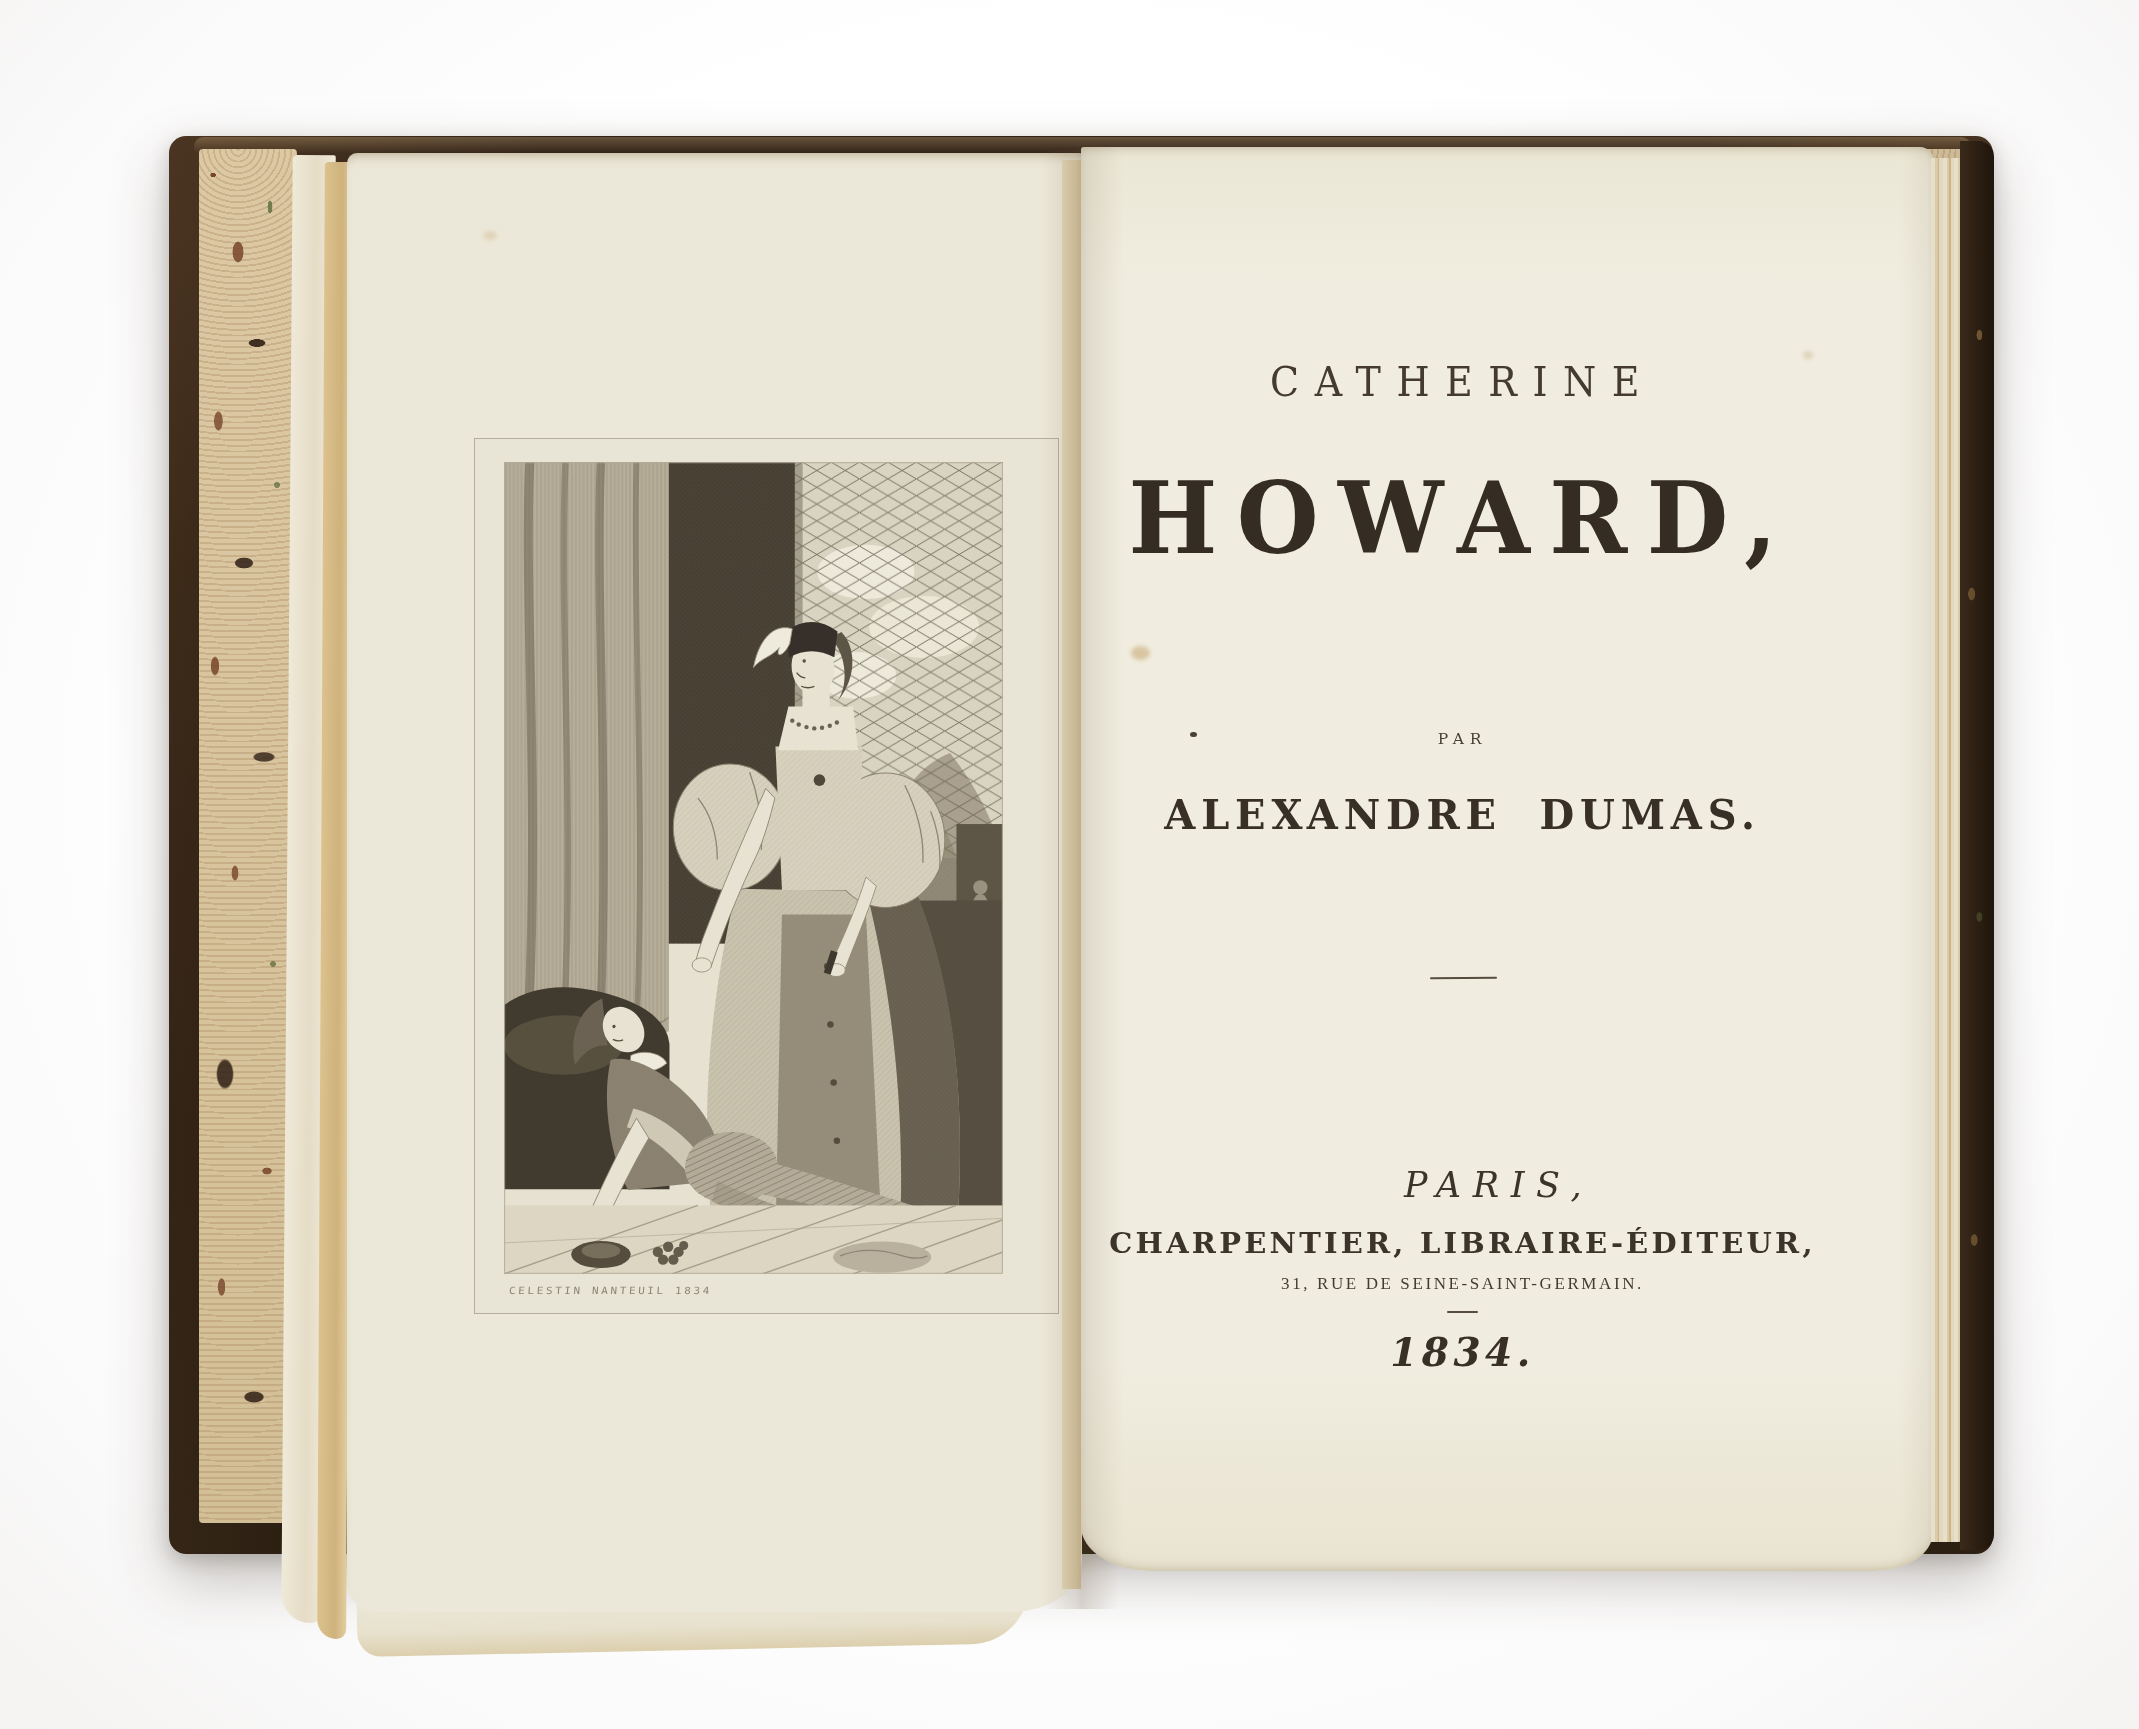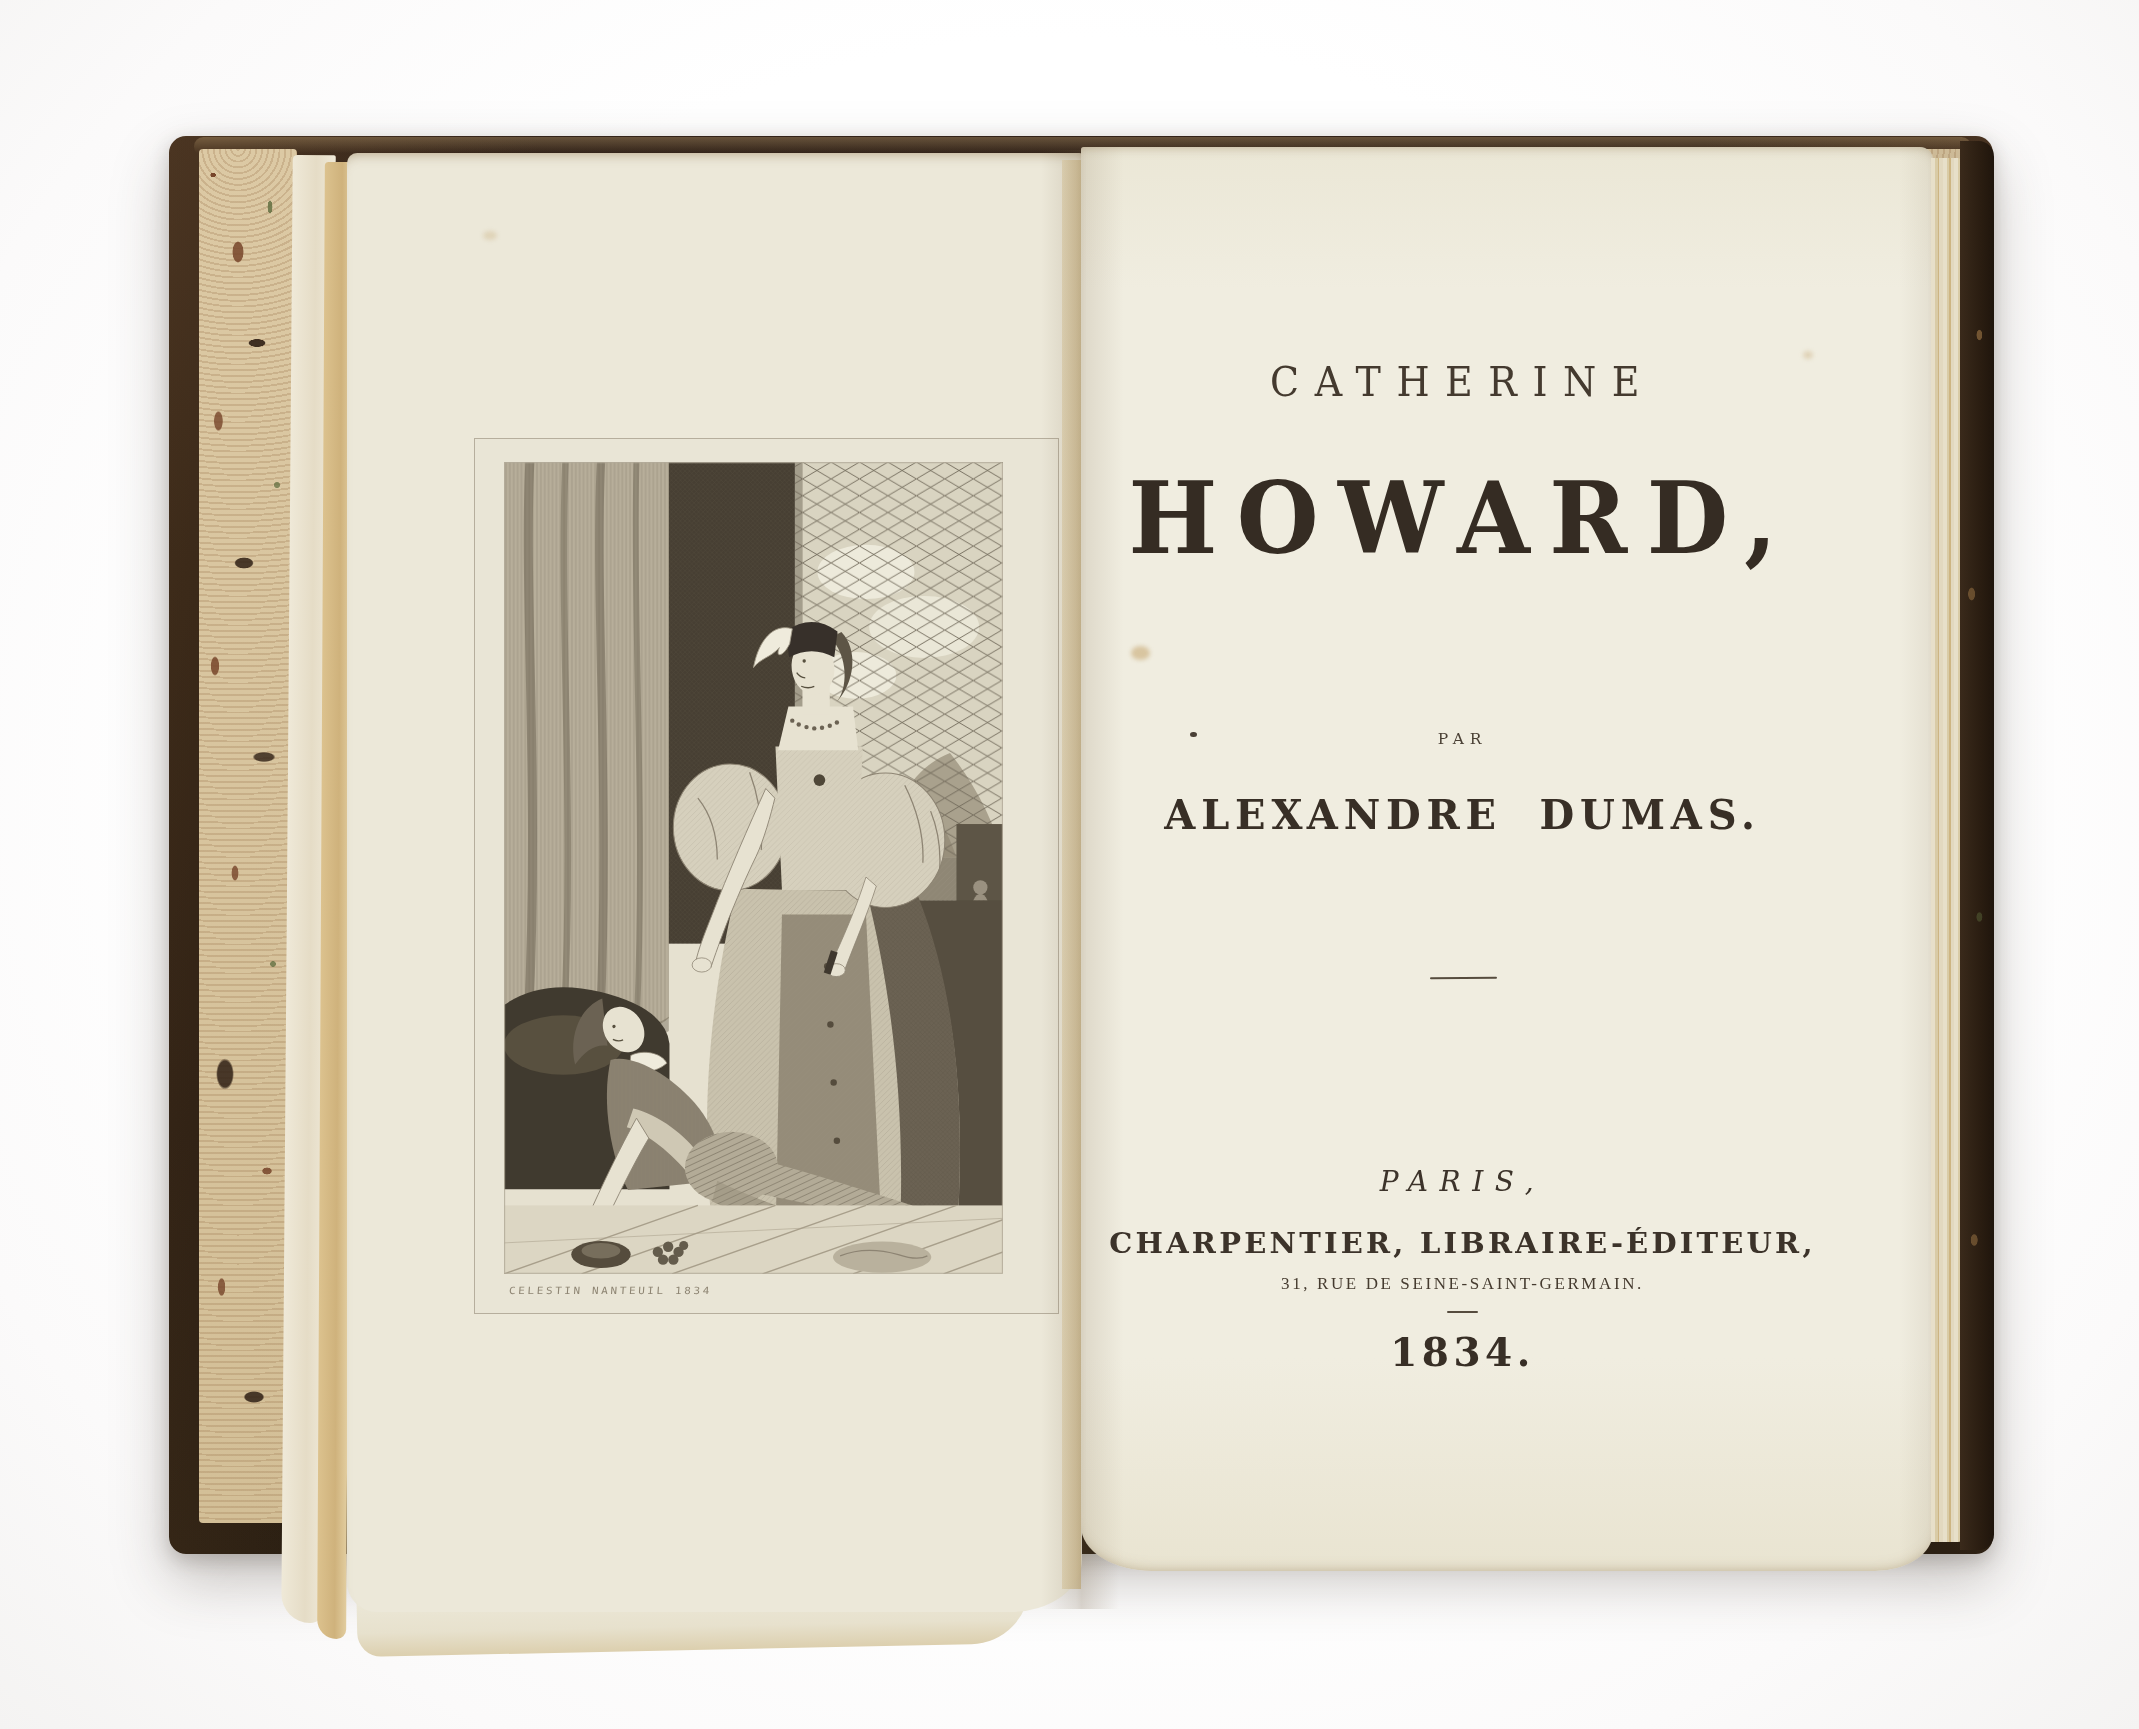--- a/index.html
+++ b/index.html
@@ -79,24 +79,24 @@
       linear-gradient(180deg,#ebe7d6 0%, #f0edE0 10%, #f0ede0 85%, #e9e4d1 100%);
     background-color:#efecdf;
     box-shadow:inset 0 7.8px 10.3px -7.8px rgba(140,115,75,.5), inset 0 -10.3px 14.2px -11.6px rgba(140,115,75,.55);
   }
   .text-line{position:absolute;left:0;width:763px;text-align:center;color:#3c332a;white-space:nowrap;}
   .t-catherine{top:213px;font-size:38px;letter-spacing:15.5px;transform:scaleY(1.1);color:#443a2f;}
   .t-howard{top:316px;font-size:94px;font-weight:bold;letter-spacing:19.4px;transform:scaleY(1.05);color:#352c23;}
   .t-subtitle{top:488px;font-size:19.4px;font-style:italic;letter-spacing:4.5px;word-spacing:7.8px;color:#4a4035;}
   .t-par{top:583px;font-size:15.5px;letter-spacing:5.8px;color:#4a4035;}
   .t-author{top:644px;font-size:40px;font-weight:bold;letter-spacing:5.8px;word-spacing:18px;transform:scaleY(1.02);color:#382f26;}
-  .t-paris{top:1018px;font-size:28px;font-style:italic;letter-spacing:11.6px;color:#3c332a;}
+  .t-paris{top:1018px;font-size:35px;font-style:italic;letter-spacing:11.6px;color:#3c332a;padding-left:36px;}
   .t-publisher{top:1079px;font-size:29px;font-weight:bold;letter-spacing:3.2px;transform:scaleY(.98);color:#3c332a;}
   .t-address{top:1127px;font-size:17px;letter-spacing:2.6px;color:#453b2f;font-family:Liberation Serif, serif;}
-  .t-year{top:1182px;font-size:39px;font-weight:bold;letter-spacing:4.5px;color:#382f26;}
+  .t-year{top:1182px;font-size:39px;font-weight:bold;letter-spacing:4.5px;color:#382f26;font-style:italic;}
   .rule{position:absolute;background:#564c3e;border-radius:1.3px;}
   .rule-1{left:349px;top:830px;width:67px;height:1.9px;transform:rotate(-.6deg);}
   .rule-2{left:366px;top:1164px;width:31px;height:1.9px;}
   .ink-dot{position:absolute;left:109px;top:585px;width:6.5px;height:5.2px;border-radius:50%;background:#4a4036;}
   .fox{position:absolute;border-radius:50%;filter:blur(1.9px);}
   .fox-1{left:50px;top:499px;width:19.4px;height:14.2px;background:rgba(196,164,108,.55);}
   .fox-2{left:722px;top:204px;width:10.3px;height:7.8px;background:rgba(196,164,108,.35);}
   .fox-3{left:136px;top:78px;width:14.2px;height:9px;background:rgba(196,164,108,.30);}
   
   .fore-edge{position:absolute;left:1931px;top:158px;width:31px;height:1384px;

